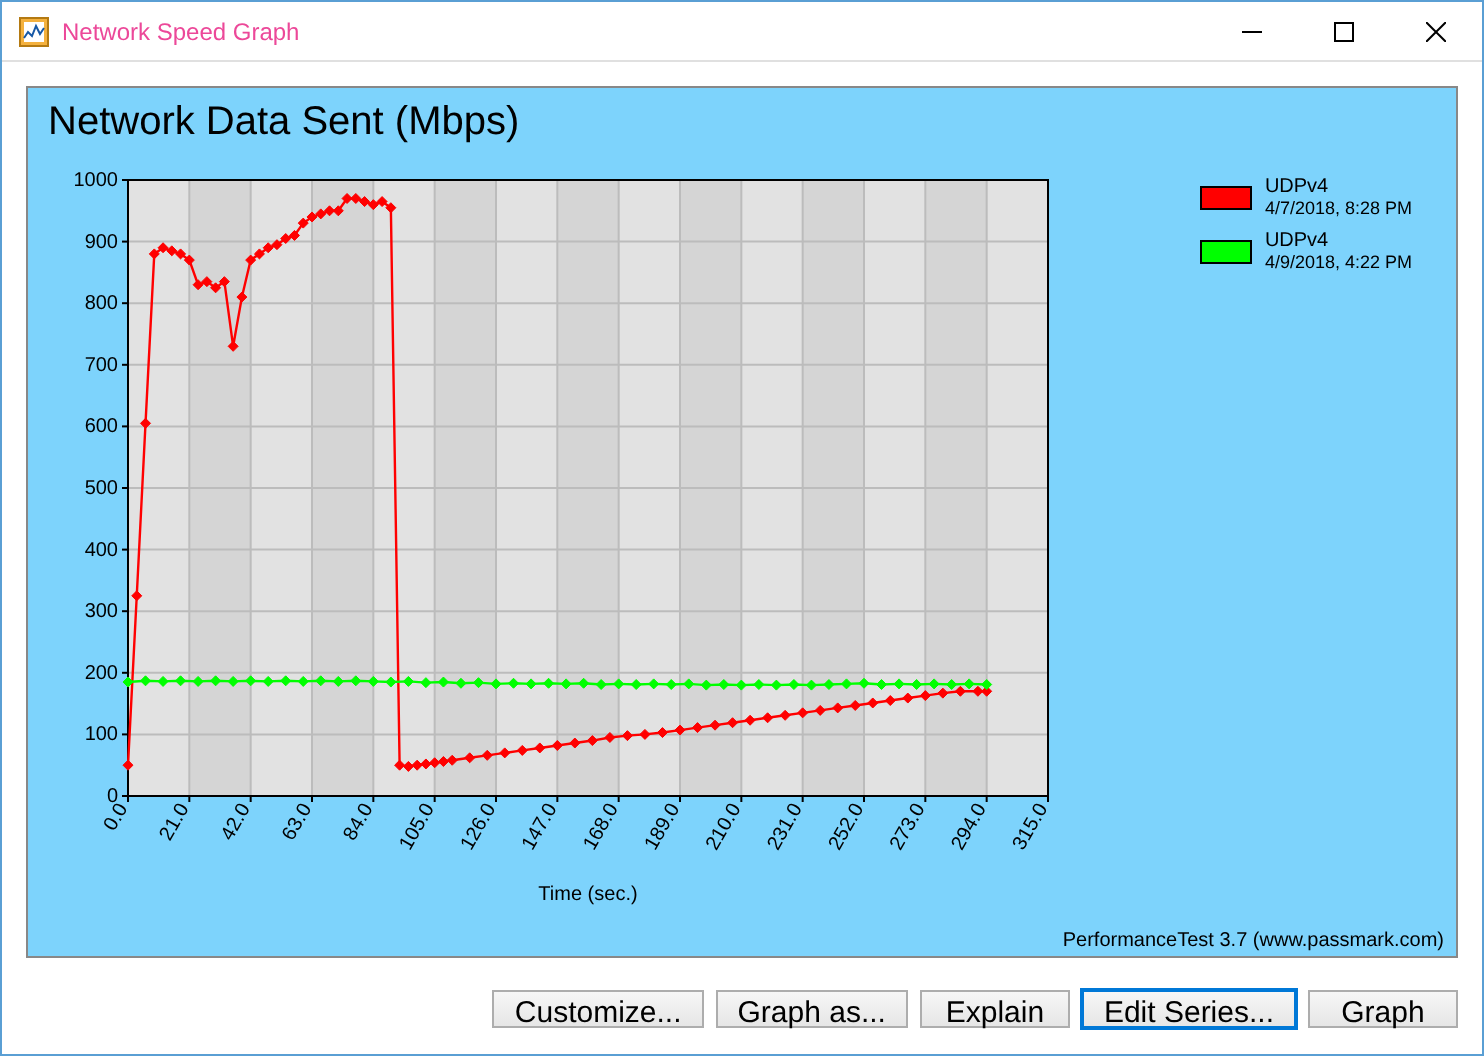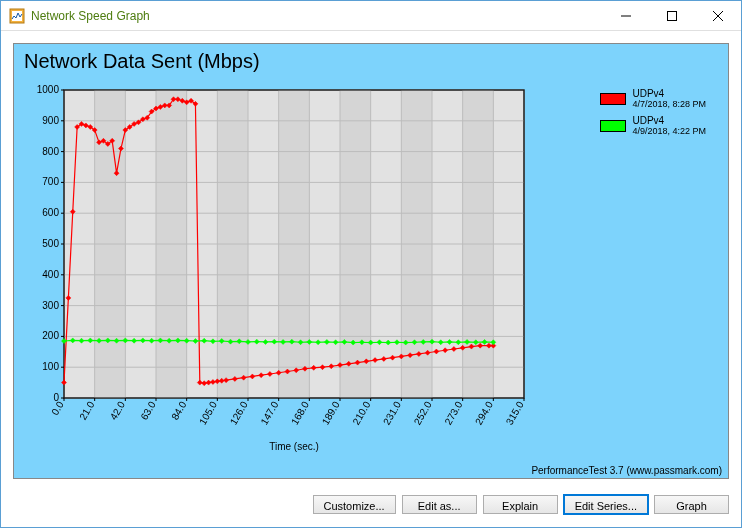--- a/index.html
+++ b/index.html
@@ -21,21 +21,21 @@
     border-bottom: 1px solid #e0e0e0;
   }
   .titlebar .app-icon {
     width: 16px; height: 16px;
     margin-right: 6px;
     display: inline-block;
   }
   .titlebar .title {
     flex: 1;
     font-size: 12px;
-    color: #4d7c0f;
+    color: #ec4899;
   }
   .win-controls { display: flex; }
   .win-btn {
     width: 46px; height: 29px;
     display: flex; align-items: center; justify-content: center;
     font-family: "Segoe UI Symbol", sans-serif;
     font-size: 10px;
     color: #000;
   }
   .content {
@@ -85,21 +85,21 @@
     justify-content: flex-end;
     gap: 6px;
     padding: 8px 12px 0 12px;
   }
   .btn {
     min-width: 75px;
     height: 19px;
     padding: 0 10px;
     background: linear-gradient(#f7f7f7,#e6e6e6);
     border: 1px solid #adadad;
-    font-size: 11px;
+    font-size: 15px;
     font-family: "Segoe UI", Tahoma, sans-serif;
     cursor: default;
     text-align: center;
     line-height: 21px;
   }
   .btn.focused {
     border: 1px solid #0078d7;
     box-shadow: 0 0 0 1px #0078d7;
   }
   .axis-label {
@@ -382,17 +382,17 @@
           <path d="M 469.3333333333333 255.752 L 471.8333333333333 258.252 L 469.3333333333333 260.752 L 466.8333333333333 258.252 Z" fill="#00ff00" stroke="#00ff00" stroke-width="0.5"></path>
         </svg>
     </div>
 
     <div class="footer-credit">PerformanceTest 3.7 (www.passmark.com)</div>
   </div>
 </div>
 
 <div class="button-row">
   <div class="btn">Customize...</div>
-  <div class="btn">Edit as...</div>
+  <div class="btn">Graph as...</div>
   <div class="btn">Explain</div>
   <div class="btn focused">Edit Series...</div>
   <div class="btn">Graph</div>
 </div>
 
 </body></html>

